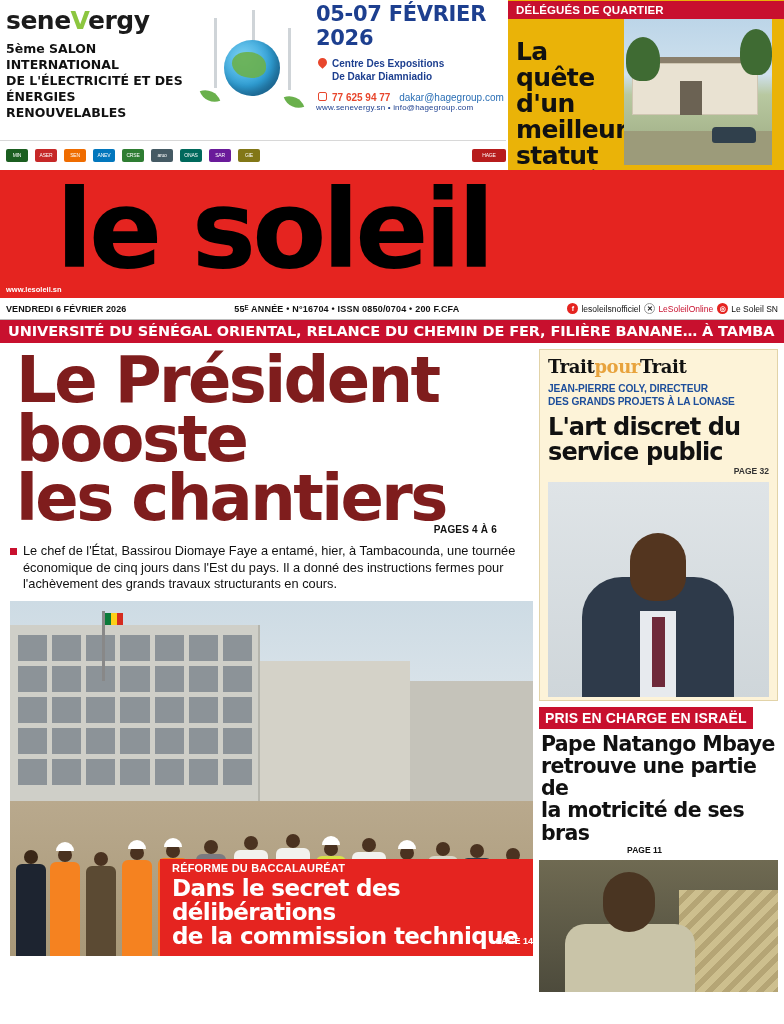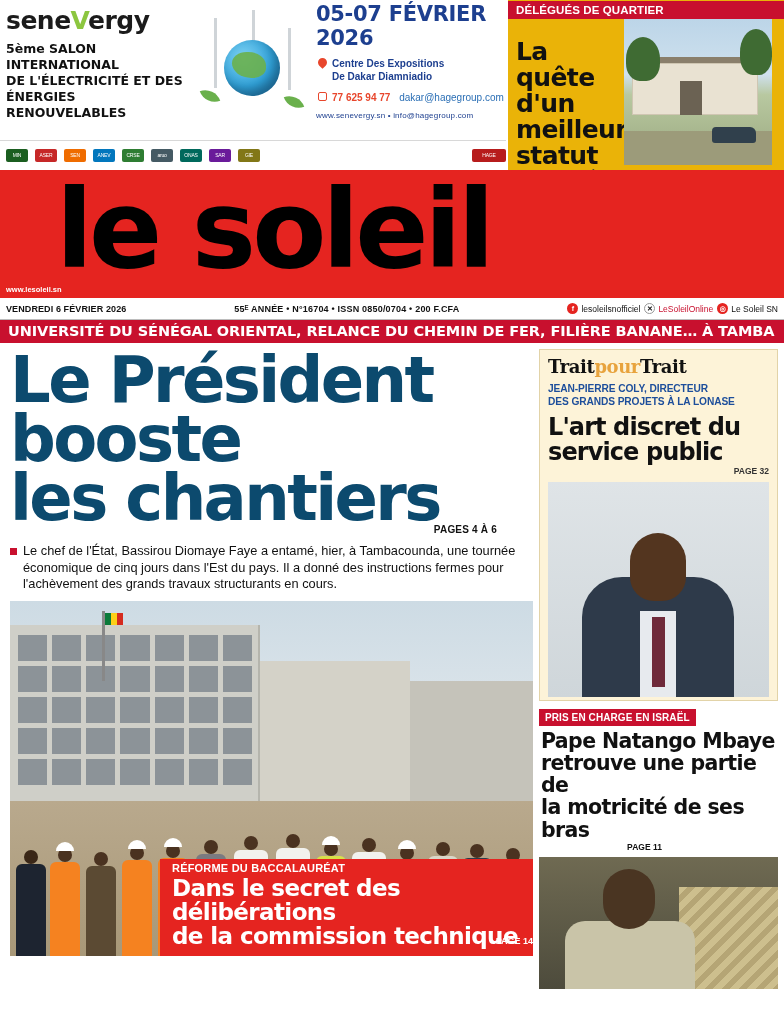--- a/index.html
+++ b/index.html
@@ -126,21 +126,21 @@
     font-weight: bold;
     padding-left: 16px;
     position: relative;
   }
   .phone-ic {
     position: absolute; left: 2px; top: 0px;
     width: 9px; height: 9px; border: 1.6px solid #e8462c;
     border-radius: 2px;
   }
   .ad-web {
-    margin-top: 8px;
+    margin-top: 0;
     font-size: 8px;
     color: #1d3f8f;
     letter-spacing: .2px;
   }
   .ad-logos {
     position: absolute;
     left: 0; bottom: 6px;
     width: 506px; height: 24px;
     display: flex;
     align-items: center;
@@ -310,22 +310,22 @@
   }
   .col-left { width: 533px; position: relative; }
   .col-right { width: 251px; position: relative; }
 
   .headline {
     font-family: "DejaVu Sans", sans-serif;
     font-weight: bold;
     font-size: 64px;
     line-height: .92;
     letter-spacing: -2.6px;
-    color: #0c4a6e;
-    padding: 8px 4px 0 10px;
+    color: #7f1d1d;
+    padding: 8px 4px 0 16px;
   }
   .headline .l2 { display: block; }
   .pages-ref {
     text-align: right;
     font-size: 10px;
     font-weight: bold;
     padding-right: 36px;
     margin-top: -4px;
     letter-spacing: .2px;
   }
@@ -506,21 +506,21 @@
     border-radius: 28px 28px 24px 24px; background: #53351f;
   }
 
   .israel-box {
     margin: 6px 6px 0 6px;
     width: 239px;
   }
   .israel-kicker {
     background: #c8102e;
     color: #fff;
-    font-size: 10px;
+    font-size: 14px;
     font-weight: bold;
     padding: 3px 6px;
     display: inline-block;
     letter-spacing: .1px;
   }
   .israel-title {
     font-family: "DejaVu Sans", sans-serif;
     font-size: 20.5px;
     font-weight: bold;
     line-height: 1.08;

